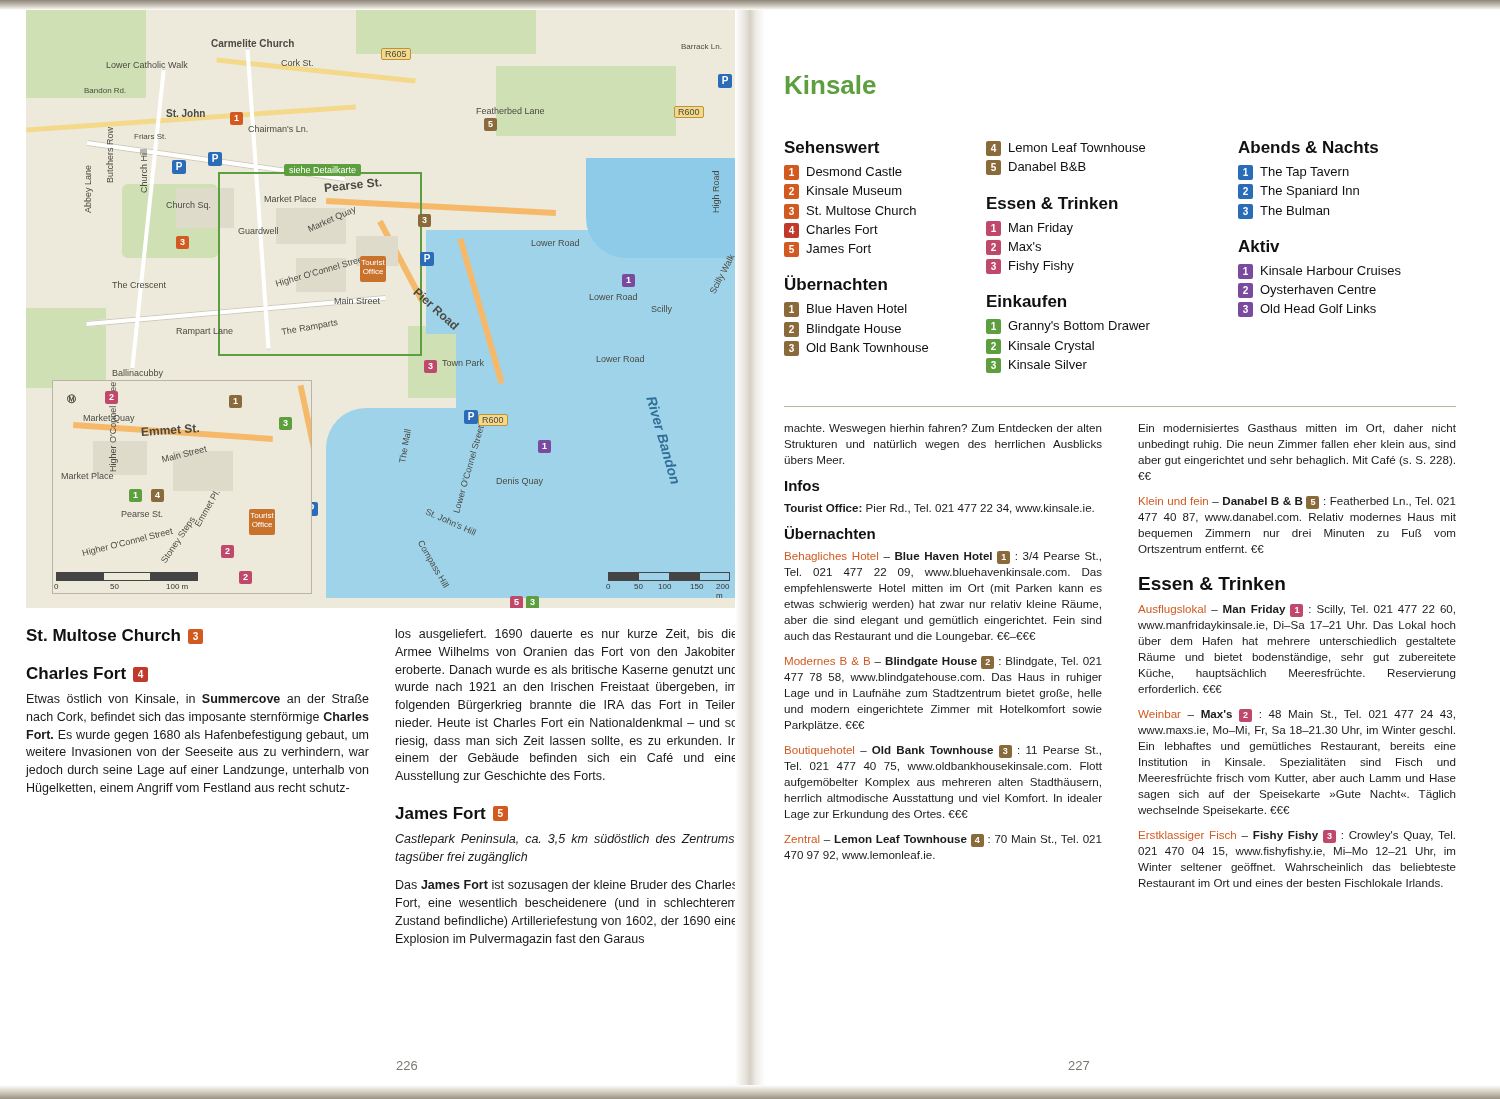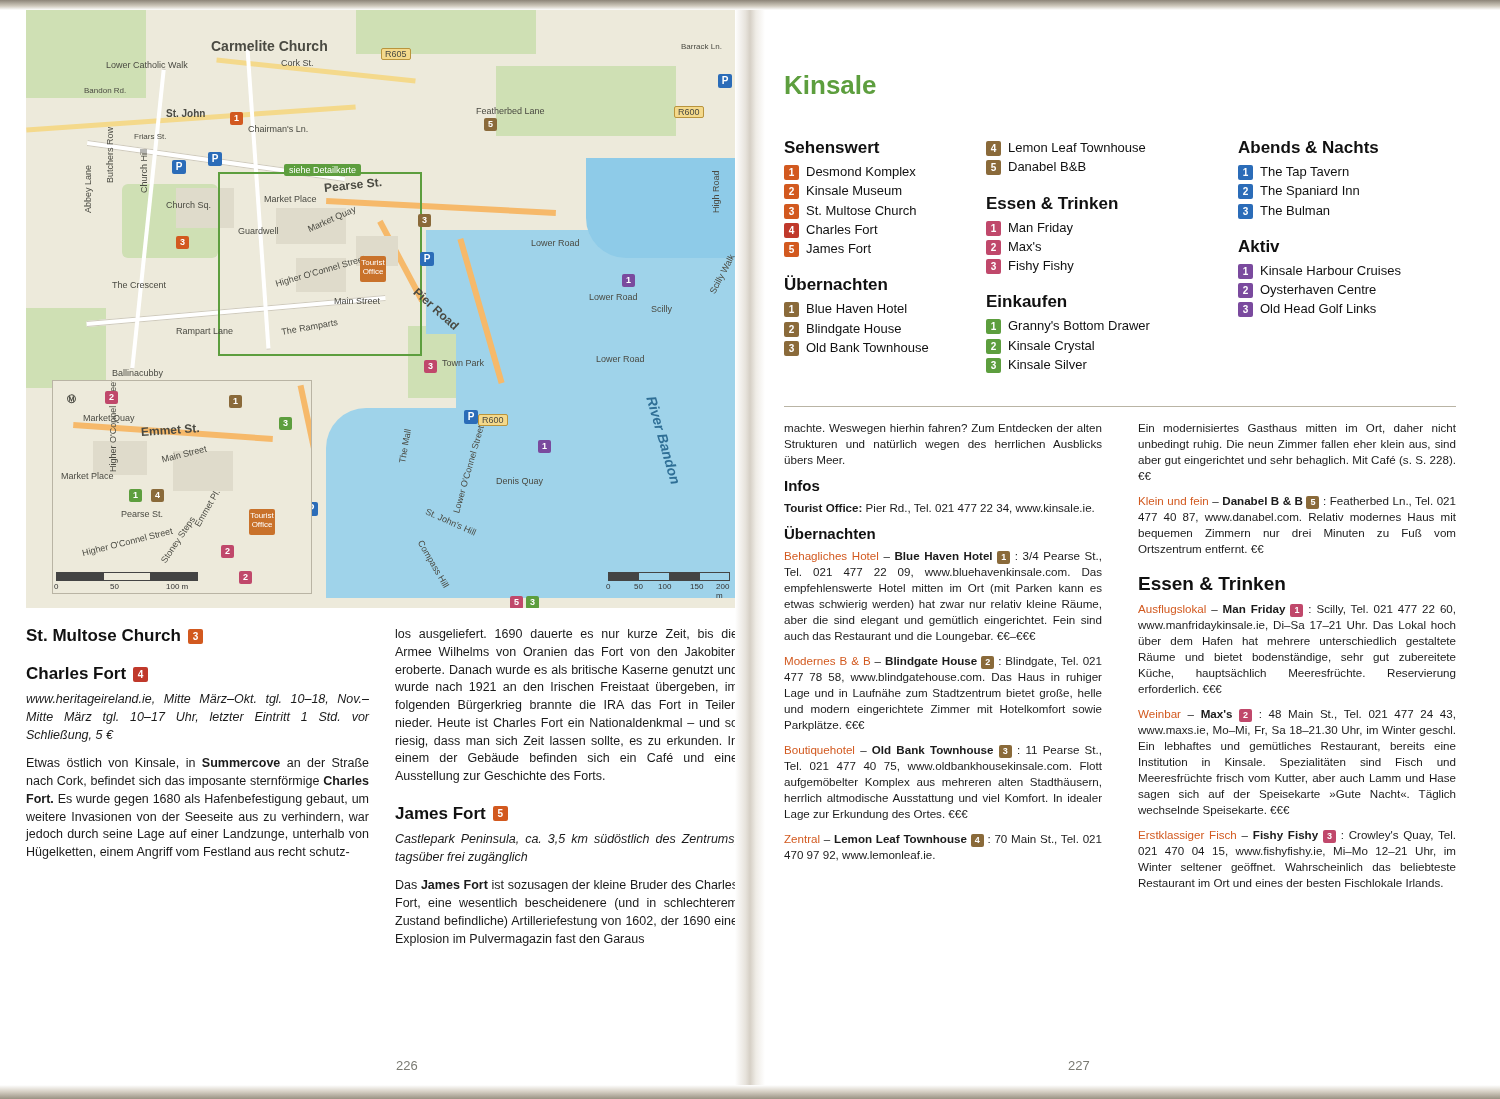--- a/index.html
+++ b/index.html
@@ -179,21 +179,21 @@
       <div class="roadW" style="left:230px;top:40px;width:4px;height:300px;transform:rotate(-4deg);"></div>
 
       <div class="block" style="left:150px;top:180px;width:58px;height:40px;"></div>
       <div class="block" style="left:250px;top:200px;width:70px;height:36px;"></div>
       <div class="block" style="left:270px;top:250px;width:50px;height:34px;"></div>
       <div class="block" style="left:330px;top:228px;width:42px;height:30px;"></div>
 
       <div class="detailbox" style="left:192px;top:164px;width:200px;height:180px;"></div>
       <div class="detailcap" style="left:258px;top:156px;">siehe Detailkarte</div>
 
-      <div class="maplabel" style="left:185px;top:30px;font-weight:bold;font-size:14px;">Carmelite Church</div>
+      <div class="maplabel" style="left:185px;top:30px;font-weight:bold;font-size:10px;">Carmelite Church</div>
       <div class="maplabel" style="left:80px;top:52px;">Lower Catholic Walk</div>
       <div class="maplabel" style="left:255px;top:50px;">Cork St.</div>
       <div class="maplabel" style="left:355px;top:40px;background:#f4d98b;border:1px solid #b9943c;padding:0 3px;border-radius:2px;">R605</div>
       <div class="maplabel" style="left:655px;top:34px;font-size:8px;">Barrack Ln.</div>
       <div class="maplabel" style="left:58px;top:78px;font-size:8px;">Bandon Rd.</div>
       <div class="maplabel" style="left:140px;top:100px;font-weight:bold;font-size:10px;">St. John</div>
       <div class="maplabel" style="left:108px;top:124px;font-size:8px;">Friars St.</div>
       <div class="maplabel" style="left:222px;top:116px;">Chairman's Ln.</div>
       <div class="maplabel" style="left:450px;top:98px;">Featherbed Lane</div>
       <div class="maplabel" style="left:648px;top:98px;background:#f4d98b;border:1px solid #b9943c;padding:0 3px;border-radius:2px;">R600</div>
@@ -304,21 +304,20 @@
 
         <h2 class="sec">
           <span>St. Multose Church</span>
           <span class="numbox" style="background:#d2591f;">3</span>
         </h2>
 
         <h2 class="sec" style="margin-top:18px;">
           <span>Charles Fort</span>
           <span class="numbox" style="background:#c0392b;">4</span>
         </h2>
-        <p class="body ital">www.heritageireland.ie, Mitte März–Okt. tgl. 10–18, Nov.–Mitte März tgl. 10–17 Uhr, letzter Eintritt 1 Std. vor Schließung, 5 €</p>
         <p class="body">Etwas östlich von Kinsale, in <b>Summercove</b> an der Straße nach Cork, befindet sich das imposante sternförmige <b>Charles Fort.</b> Es wurde gegen 1680 als Hafenbefestigung gebaut, um weitere Invasionen von der Seeseite aus zu verhindern, war jedoch durch seine Lage auf einer Landzunge, unterhalb von Hügelketten, einem Angriff vom Festland aus recht schutz-</p>
       </div>
 
       <div class="col">
         <p class="body">los ausgeliefert. 1690 dauerte es nur kurze Zeit, bis die Armee Wilhelms von Oranien das Fort von den Jakobiten eroberte. Danach wurde es als britische Kaserne genutzt und wurde nach 1921 an den Irischen Freistaat übergeben, im folgenden Bürgerkrieg brannte die IRA das Fort in Teilen nieder. Heute ist Charles Fort ein Nationaldenkmal – und so riesig, dass man sich Zeit lassen sollte, es zu erkunden. In einem der Gebäude befinden sich ein Café und eine Ausstellung zur Geschichte des Forts.</p>
 
         <h2 class="sec" style="margin-top:18px;">
           <span>James Fort</span>
           <span class="numbox" style="background:#d2591f;">5</span>
         </h2>
@@ -333,21 +332,21 @@
   <div class="page page-right">
 
     <h1 class="town" style="position:absolute;left:22px;top:62px;">Kinsale</h1>
 
     <div class="legend" style="position:absolute;left:22px;top:108px;right:18px;">
       <div class="legcol" style="max-width:180px;">
         <div class="legtitle">Sehenswert</div>
         <div id="leg-c1a">
             <div class="legitem">
               <span class="numbox" style="background: rgb(210, 89, 31);">1</span>
-              <span>Desmond Komplex</span>
+              <span>Desmond Castle</span>
             </div>
             <div class="legitem">
               <span class="numbox" style="background: rgb(210, 89, 31);">2</span>
               <span>Kinsale Museum</span>
             </div>
             <div class="legitem">
               <span class="numbox" style="background: rgb(210, 89, 31);">3</span>
               <span>St. Multose Church</span>
             </div>
             <div class="legitem">

